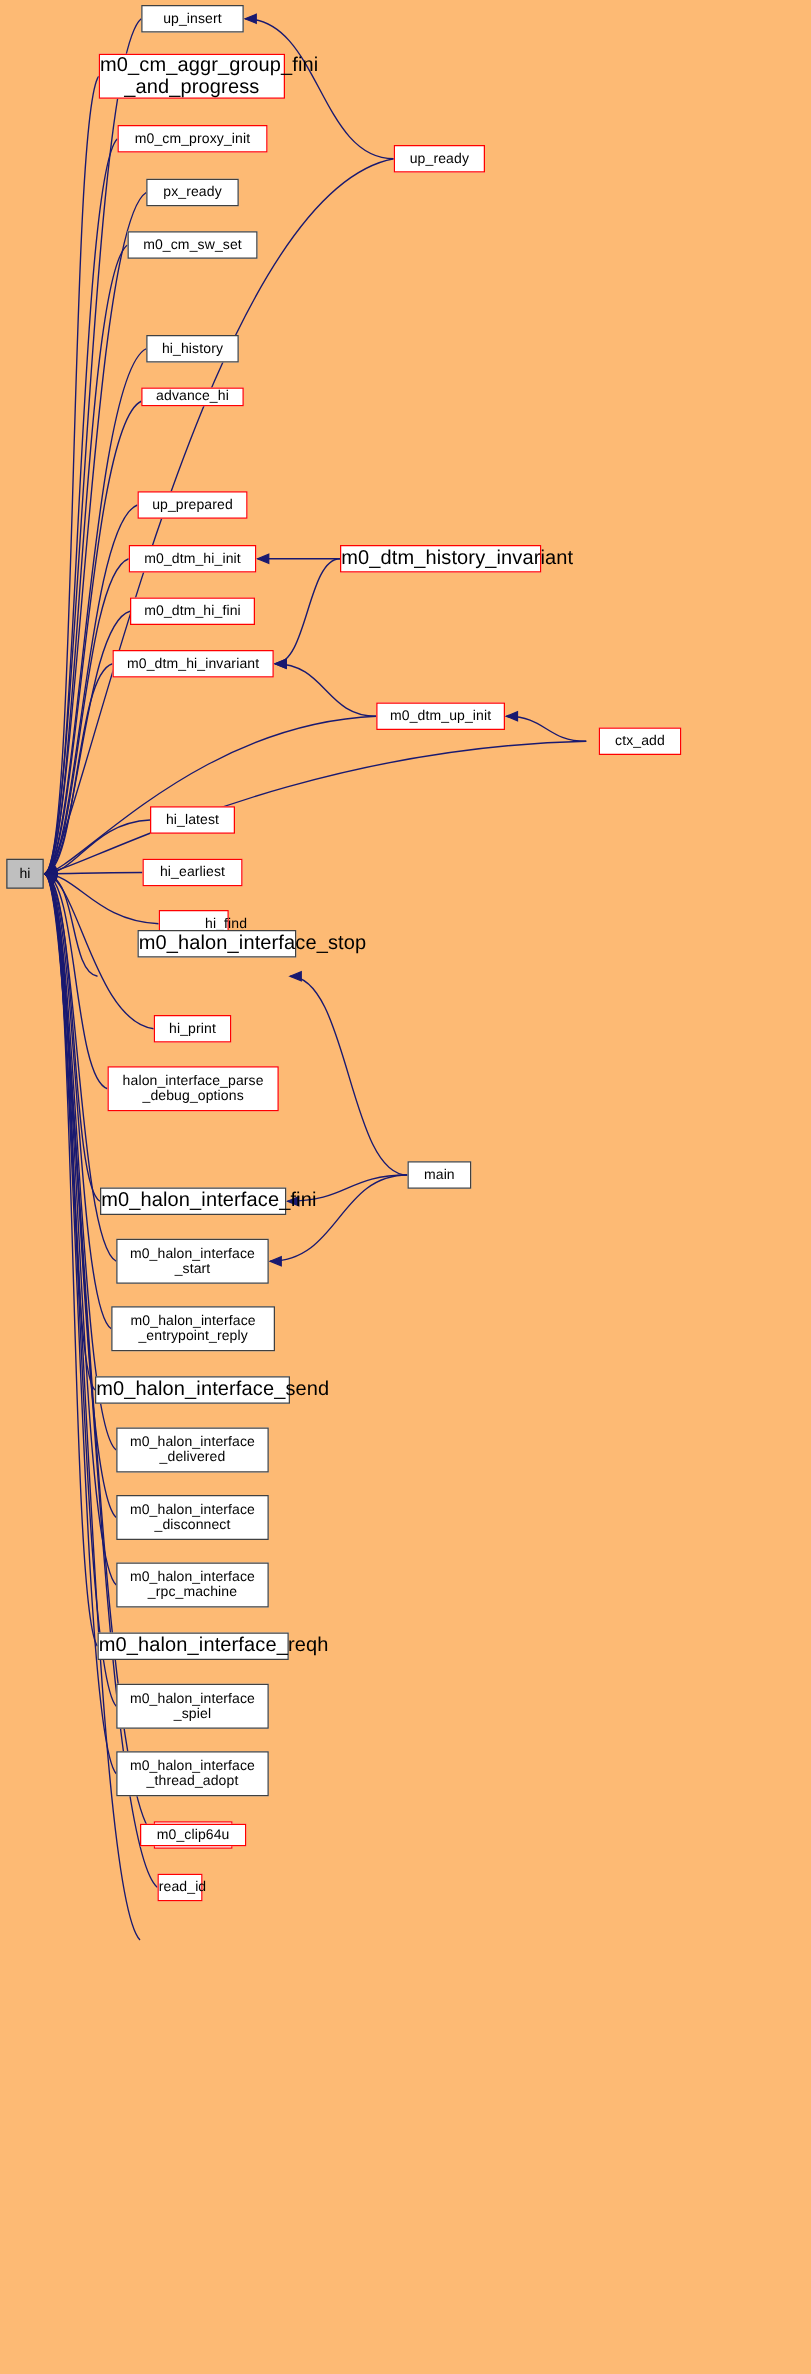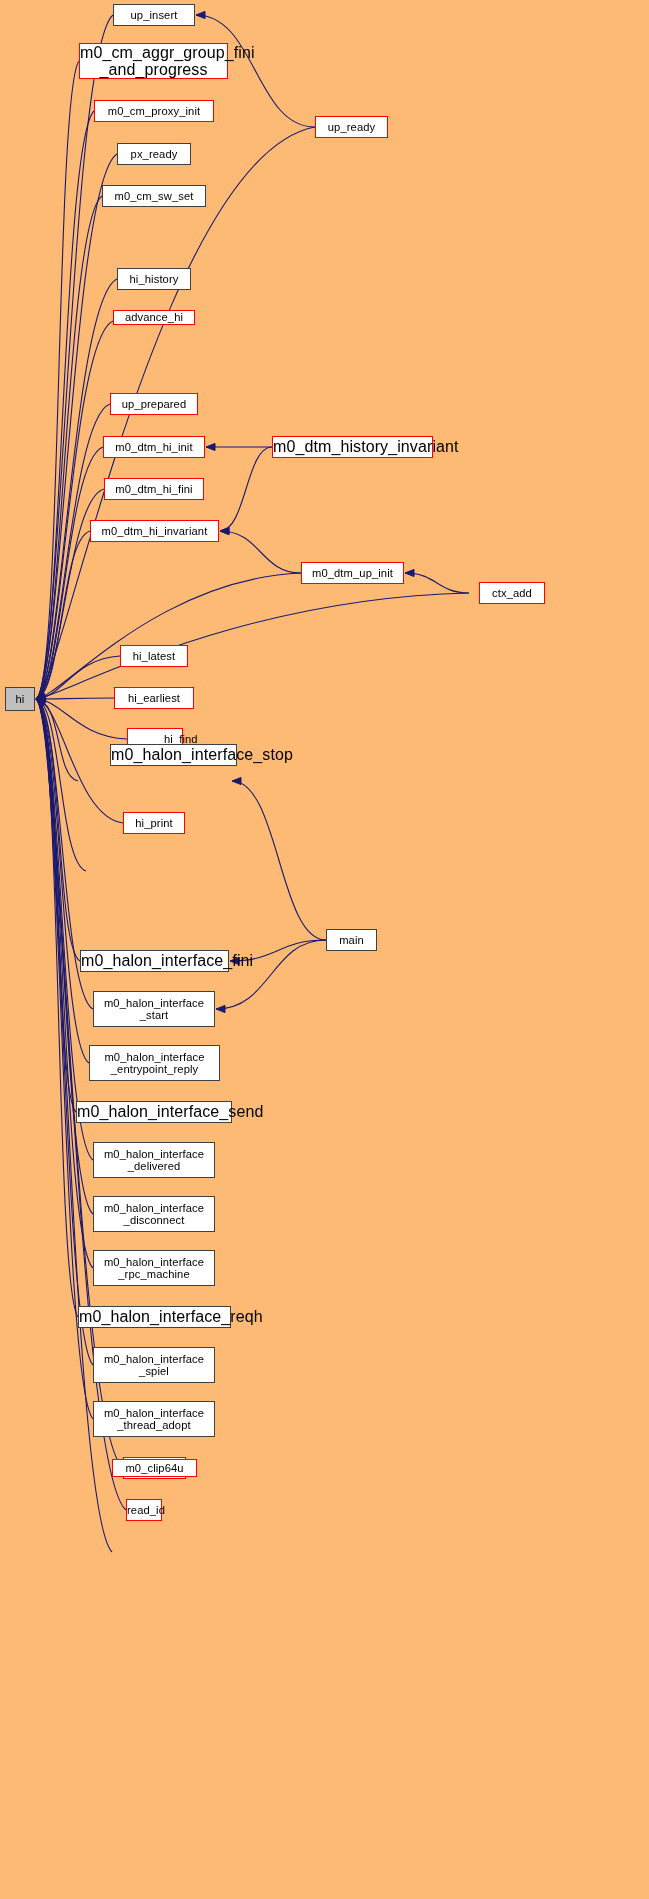--- a/index.html
+++ b/index.html
@@ -160,20 +160,24 @@
     </div>
     <div class="node n-red fs11" style="left: 127px; top: 728px; width: 56px; height: 22px; padding-left: 36px;">
       <span class="lbl">hi_find</span>
     </div>
     <div class="node n-black fs10" style="left: 78px; top: 744px; width: 127px; height: 22px; margin-left: 32px;">
       <span class="lbl">m0_halon_interface_stop</span>
     </div>
     <div class="node n-red fs11" style="left: 123px; top: 812px; width: 62px; height: 22px;">
       <span class="lbl">hi_print</span>
     </div>
+    <div class="node n-red fs11" style="left: 86px; top: 853px; width: 137px; height: 36px;">
+      <span class="lbl">halon_interface_parse
+_debug_options</span>
+    </div>
     <div class="node n-black fs11" style="left: 326px; top: 929px; width: 51px; height: 22px;">
       <span class="lbl">main</span>
     </div>
     <div class="node n-black fs10" style="left: 80px; top: 950px; width: 149px; height: 22px;">
       <span class="lbl">m0_halon_interface_fini</span>
     </div>
     <div class="node n-black fs11" style="left: 93px; top: 991px; width: 122px; height: 36px;">
       <span class="lbl">m0_halon_interface
 _start</span>
     </div>

